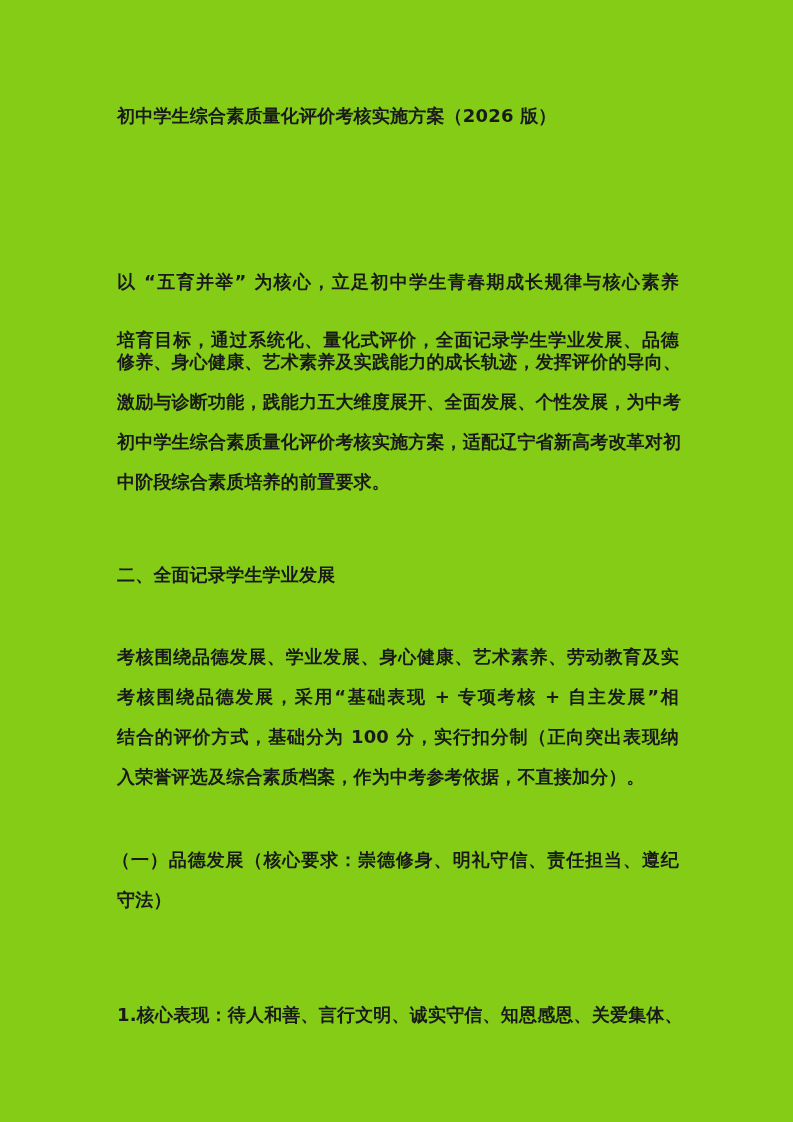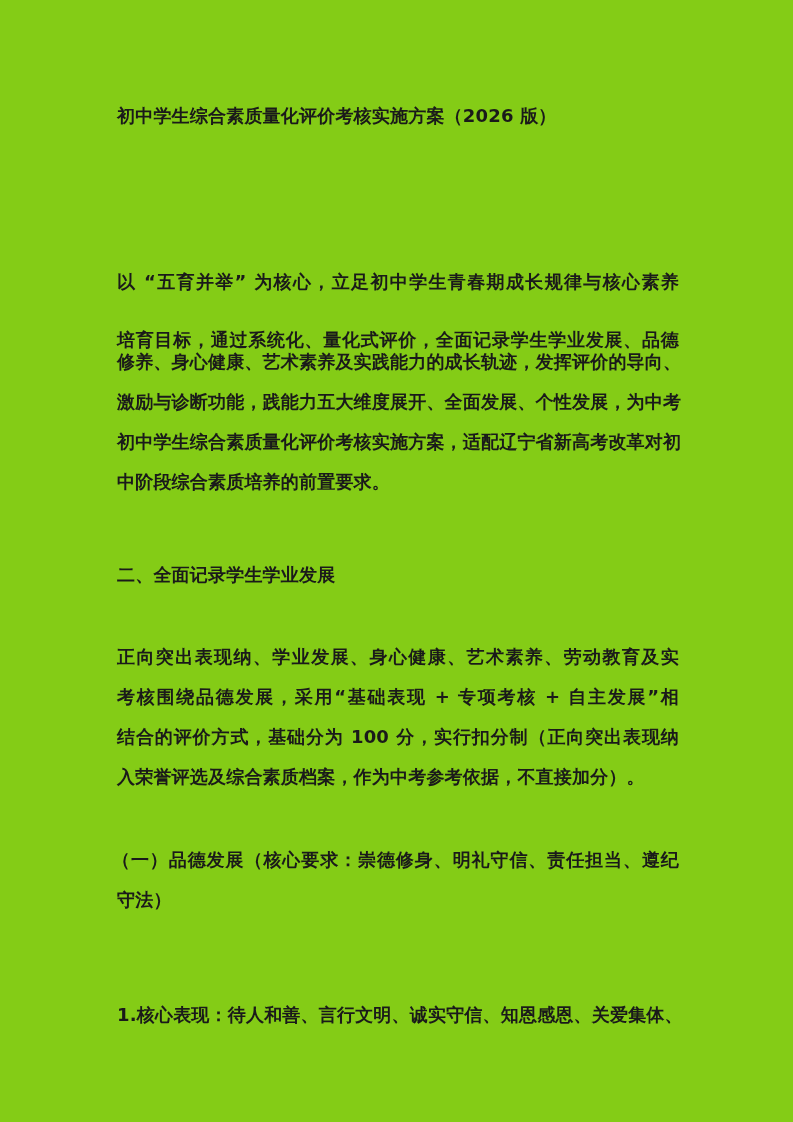--- a/index.html
+++ b/index.html
@@ -49,21 +49,21 @@
     <div class="line justify" style="top:328px;">培育目标，通过系统化、量化式评价，全面记录学生学业发展、品德</div>
     <div class="line justify" style="top:350px;">修养、身心健康、艺术素养及实践能力的成长轨迹，发挥评价的导向、</div>
     <div class="line justify" style="top:390px;">激励与诊断功能，践能力五大维度展开、全面发展、个性发展，为中考</div>
     <div class="line justify" style="top:430px;">初中学生综合素质量化评价考核实施方案，适配辽宁省新高考改革对初</div>
     <div class="line" style="top:470px;">中阶段综合素质培养的前置要求。</div>
   </div>
 
   <div class="line" style="top:563px;">二、全面记录学生学业发展</div>
 
   <div>
-    <div class="line justify" style="top:645px;">正向突出表现纳、学业发展、身心健康、艺术素养、劳动教育及实</div>
+    <div class="line justify" style="top:645px;">考核围绕品德发展、学业发展、身心健康、艺术素养、劳动教育及实</div>
     <div class="line justify" style="top:685px;">考核围绕品德发展，采用“基础表现 + 专项考核 + 自主发展”相</div>
     <div class="line justify" style="top:725px;">结合的评价方式，基础分为 100 分，实行扣分制（正向突出表现纳</div>
     <div class="line" style="top:765px;">入荣誉评选及综合素质档案，作为中考参考依据，不直接加分）。</div>
   </div>
 
   <div>
     <div class="line justify" style="top:848px; left:112px; width:567px;">（一）品德发展（核心要求：崇德修身、明礼守信、责任担当、遵纪</div>
     <div class="line" style="top:888px;">守法）</div>
   </div>
 

